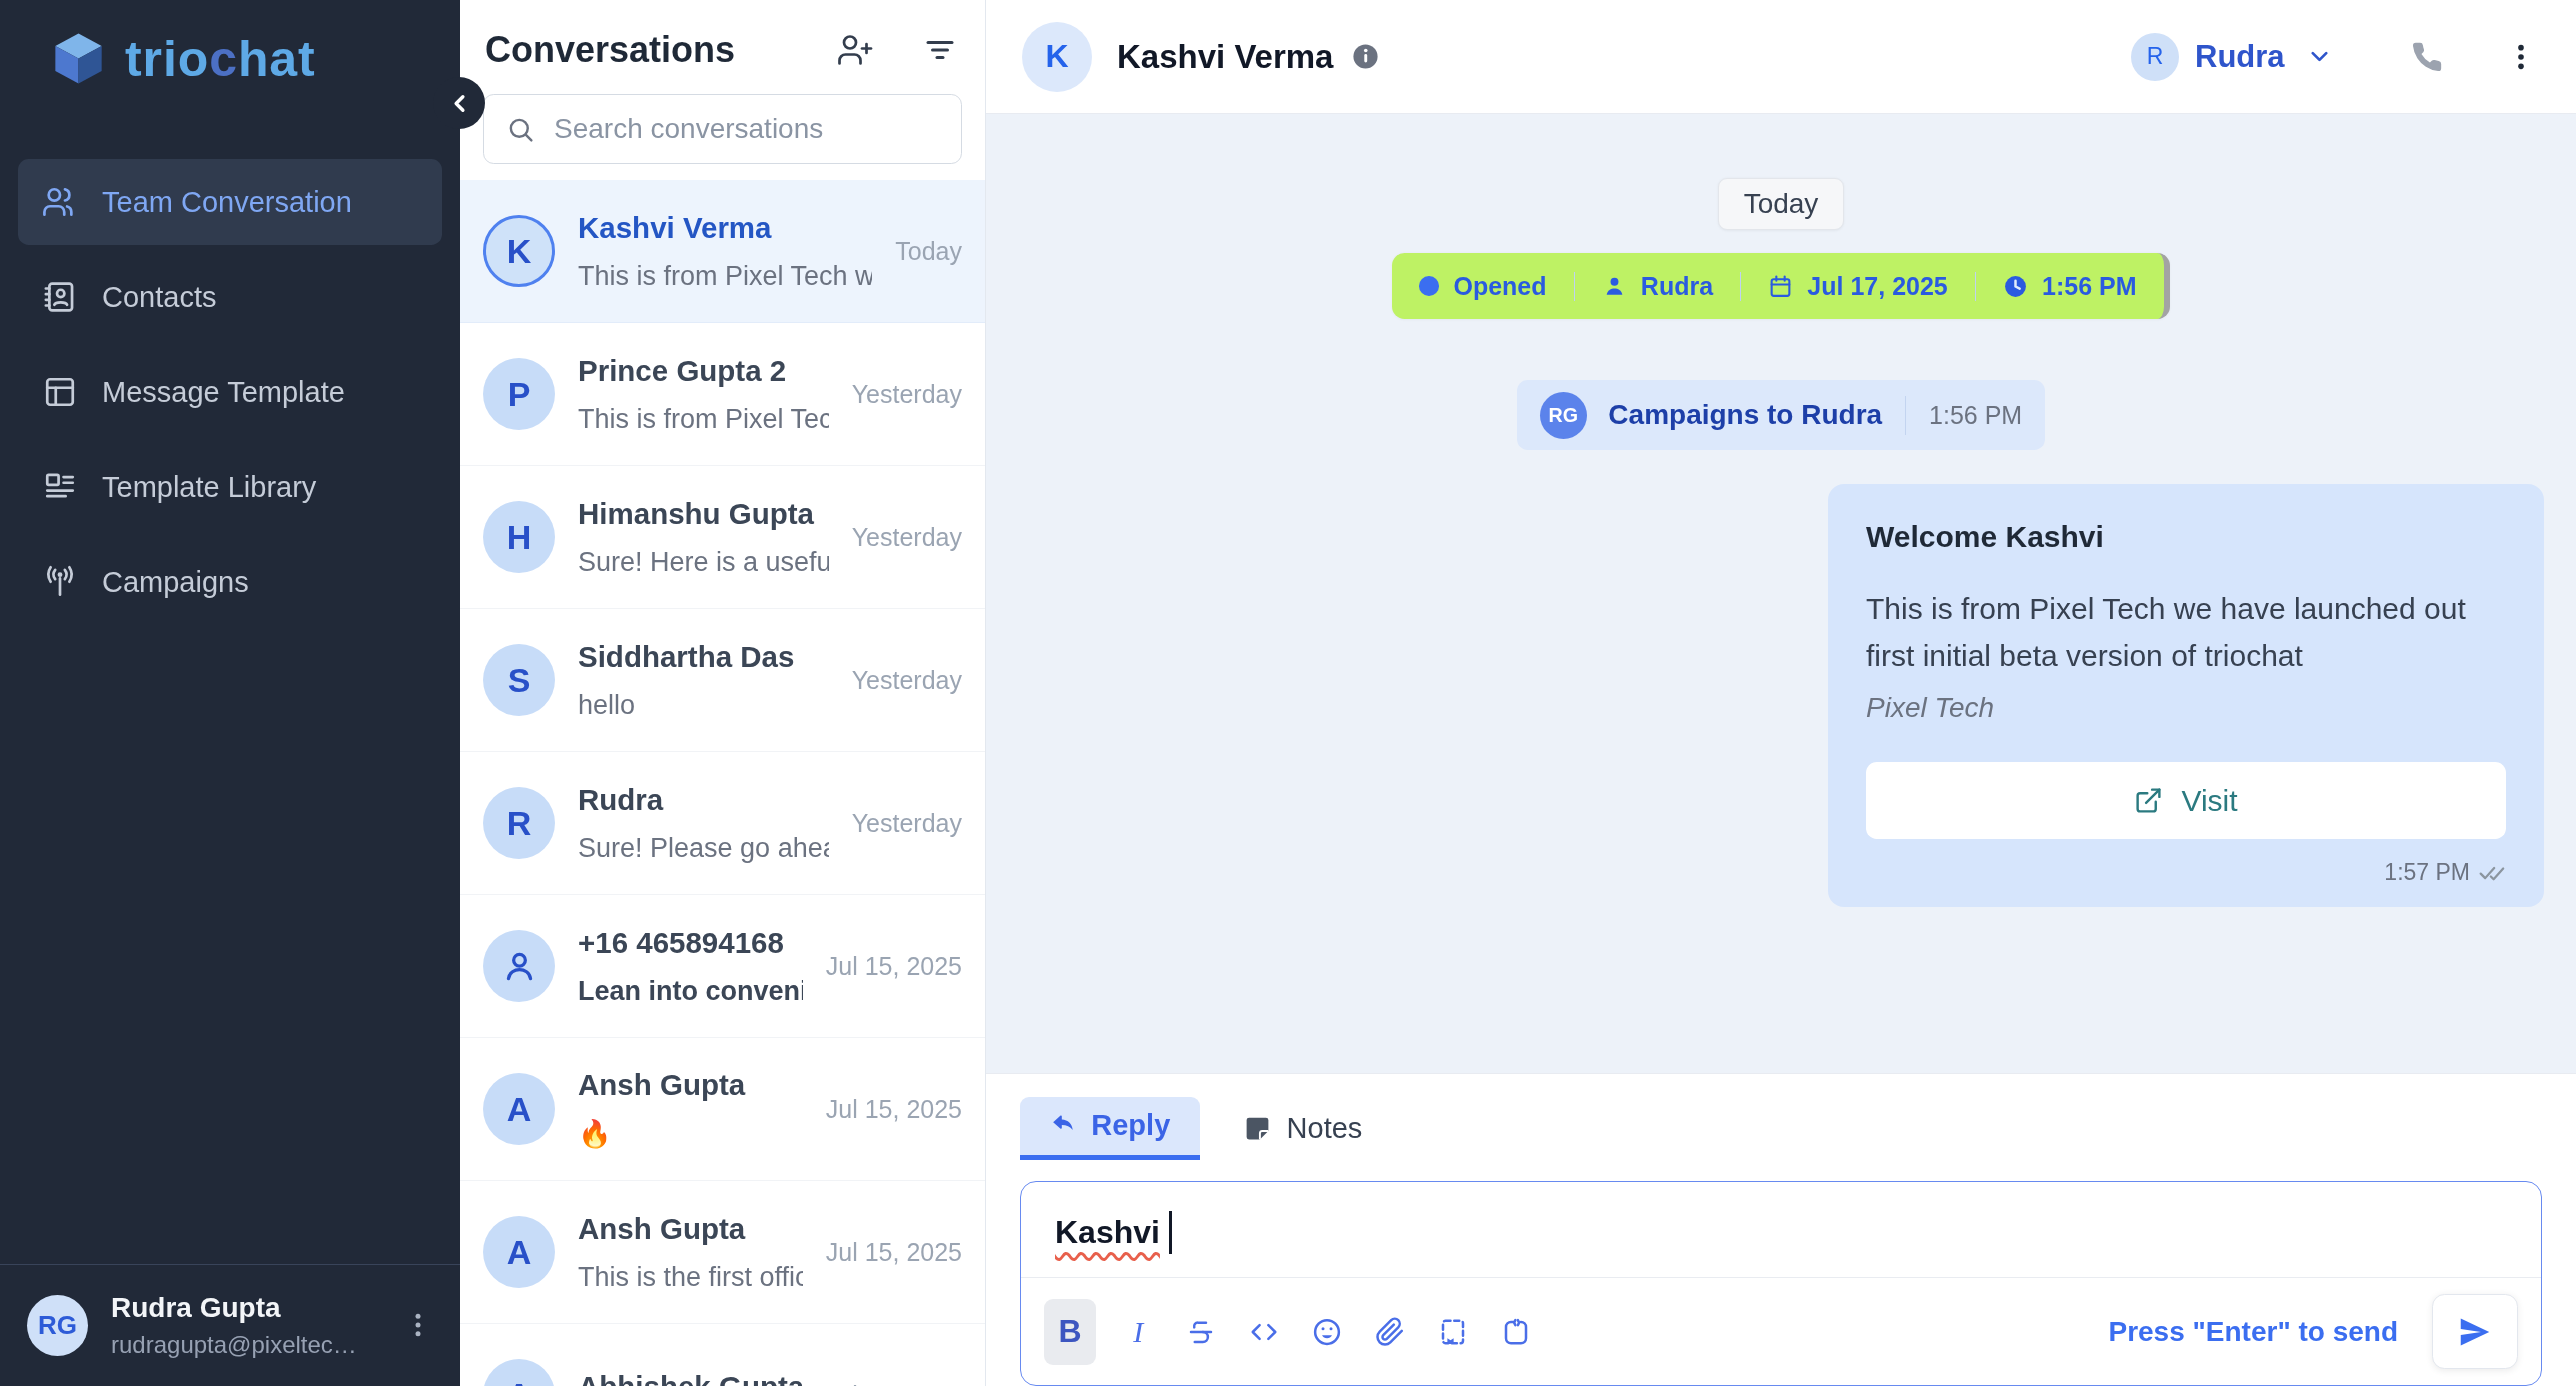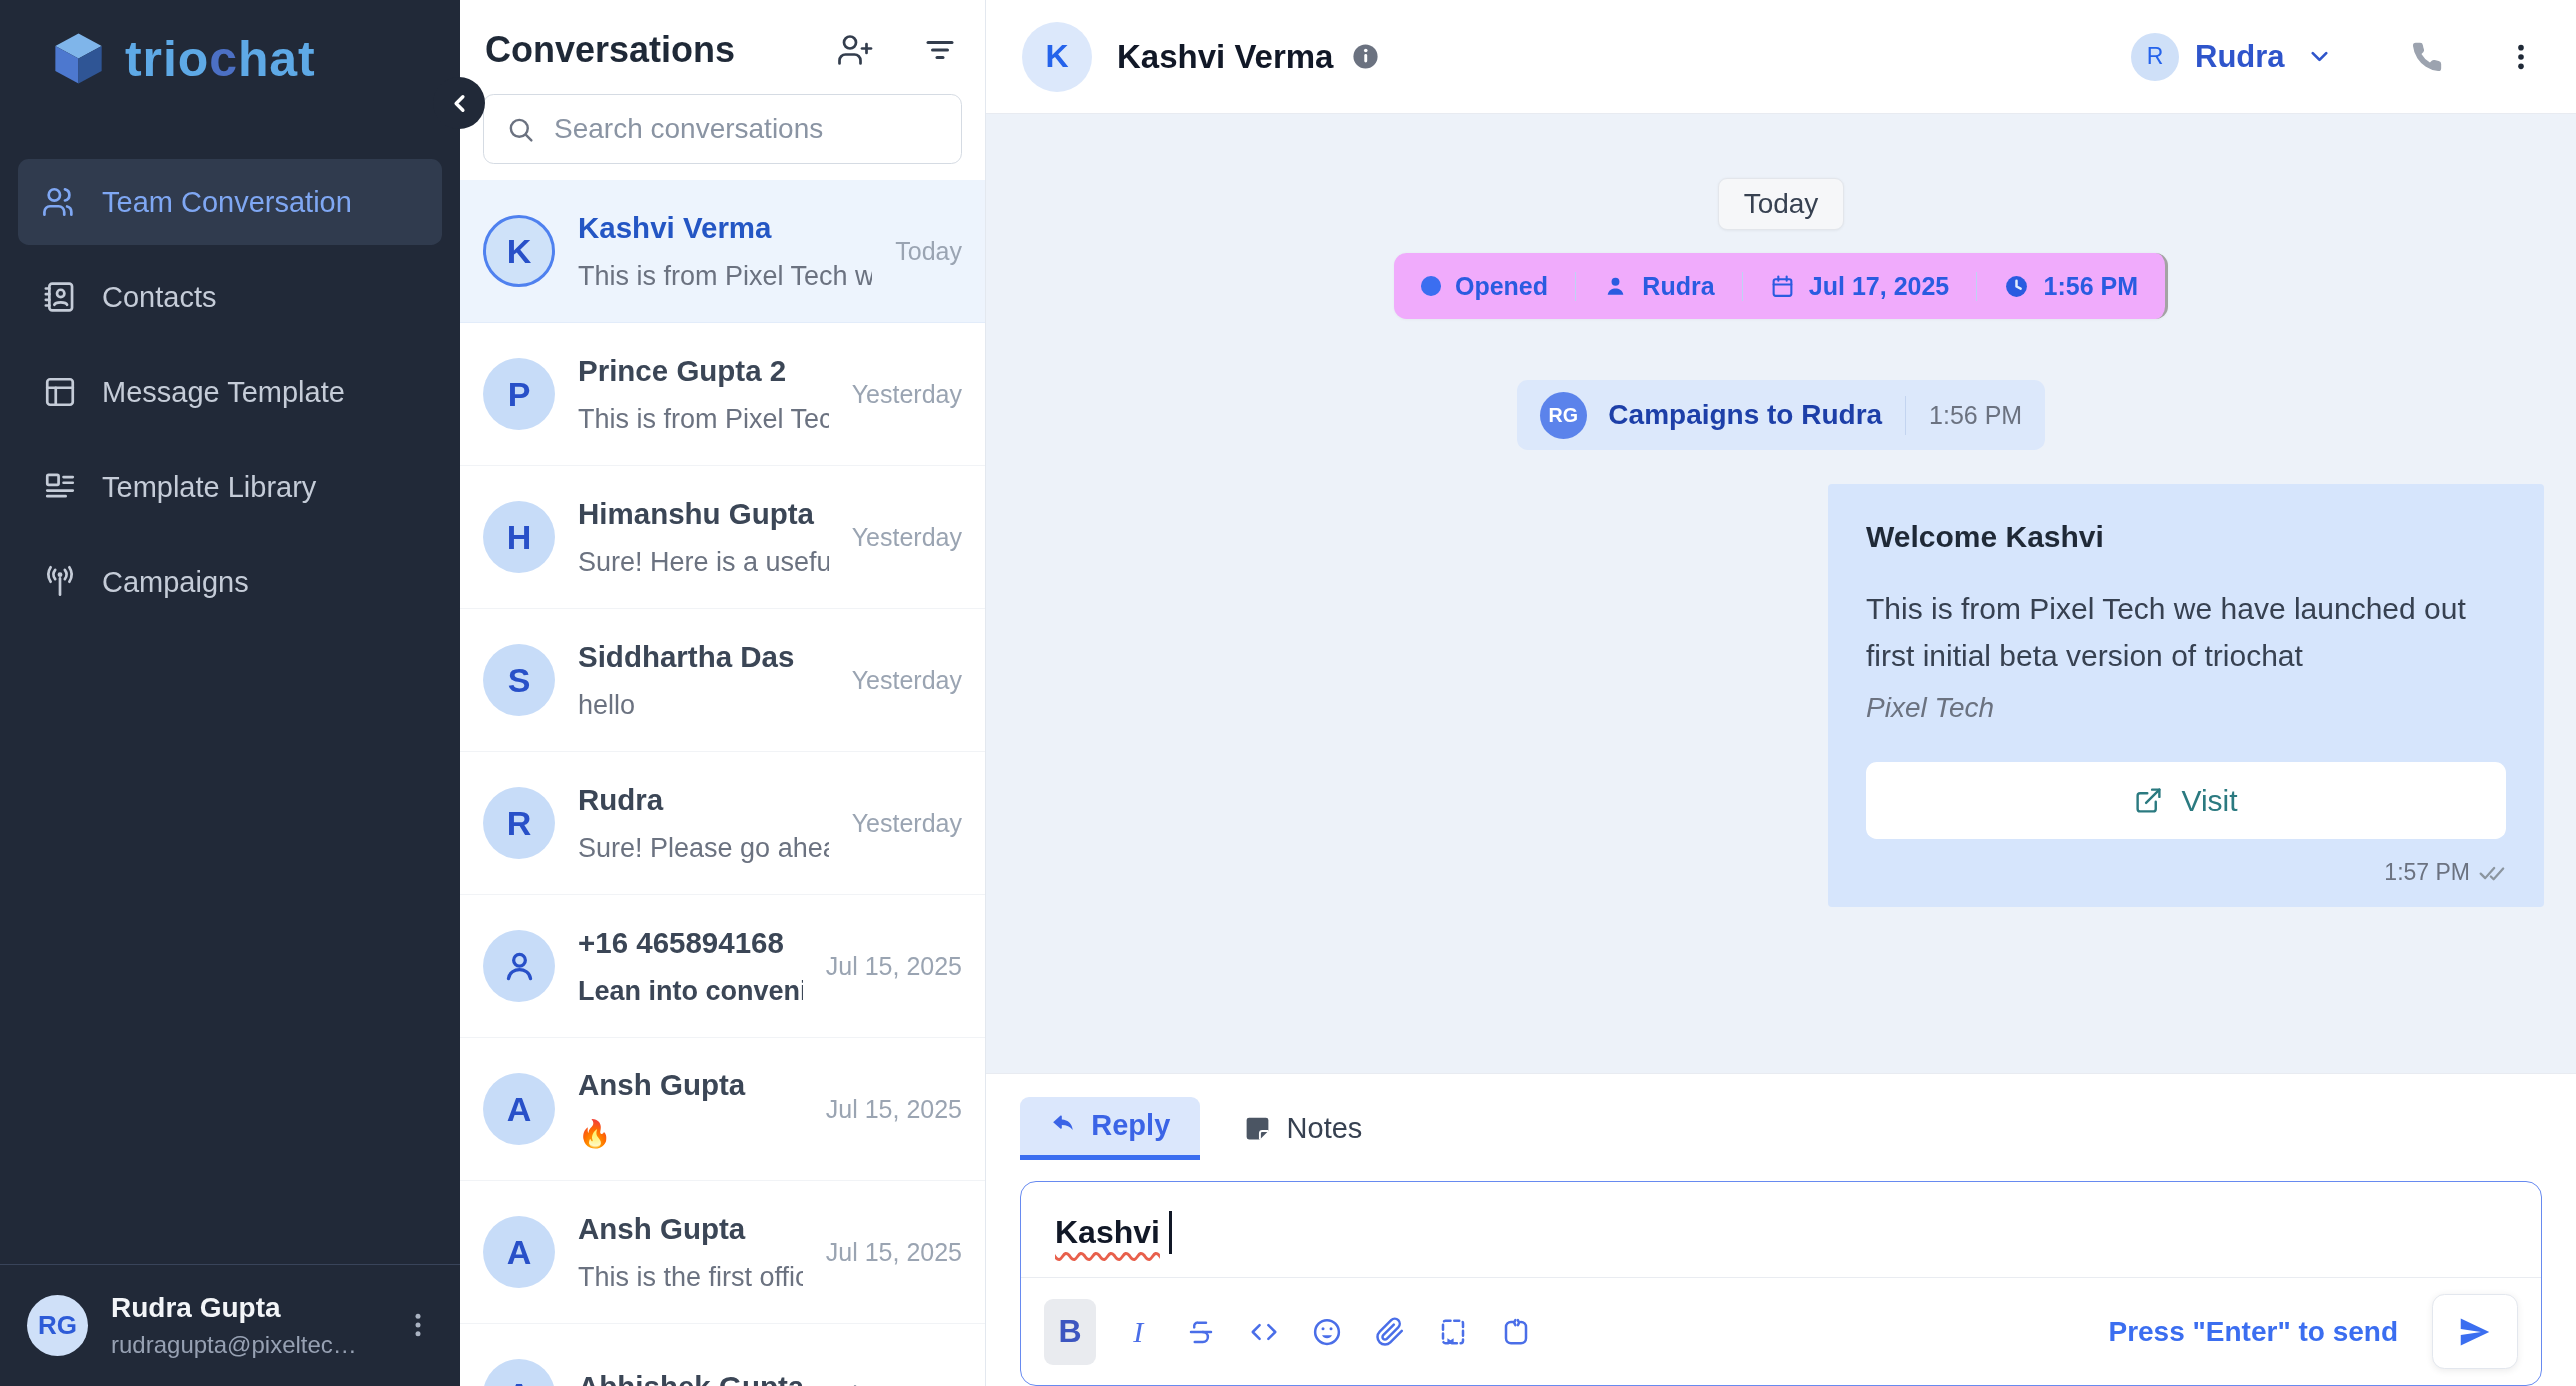--- a/index.html
+++ b/index.html
@@ -57,32 +57,32 @@
   .chat-header-right { margin-left:auto; display:flex; align-items:center; }
   .assignee-chip { display:flex; align-items:center; gap:16px; cursor:pointer; }
   .assignee-avatar { width:48px; height:48px; background:#cfe0f8; color:#2563eb; font-size:23px; font-weight:normal; }
   .assignee-name { font-size:31px; font-weight:bold; color:#2f55cb; }
   .chev-down { color:#2f55cb; margin-left:5.4px; }
   .phone-btn { margin-left:77px; color:#9ca3af; background:none; border:none; cursor:pointer; }
   .menu-btn { margin-left:61px; color:#1f2937; background:none; border:none; cursor:pointer; }
 
   .chat-body { flex:1; display:flex; flex-direction:column; align-items:center; overflow:hidden; }
   .date-pill { margin-top:64px; background:#f6f7f9; border:0.9px solid #e3e6eb; border-radius:9px; padding:9px 25px; font-size:28px; color:#374151; box-shadow:0 0.9px 2.7px rgba(0,0,0,.05); }
-  .status-bar { margin-top:23px; background:#f0abfc; border-radius:12.5px; border-right:3px solid #a3a3a3; display:flex; align-items:center; height:66px; font-size:25px; font-weight:bold; color:#2a5be0; box-shadow:0 0.9px 2.7px rgba(0,0,0,.04); }
+  .status-bar { margin-top:23px; background:#bef264; border-radius:12.5px; border-right:6px solid #a3a3a3; display:flex; align-items:center; height:66px; font-size:25px; font-weight:bold; color:#2a5be0; box-shadow:0 0.9px 2.7px rgba(0,0,0,.04); }
   .status-seg { display:flex; align-items:center; gap:14.3px; padding:0 27px; }
   .status-seg + .status-seg { border-left:0.9px solid #bfd2f2; }
   .status-dot { width:19.7px; height:19.7px; border-radius:50%; background:#3b6ef0; }
   .assigned-pill { margin-top:61px; background:#dce8fb; border-radius:10.7px; height:70px; display:flex; align-items:center; padding:0 23px; }
   .assigned-avatar { width:47px; height:47px; background:#5b83eb; color:#fff; font-size:19.7px; }
   .assigned-text { font-size:28px; font-weight:bold; color:#1d3fa8; margin-left:21.5px; }
   .assigned-div { width:0.9px; height:39px; background:#c3d4f0; margin:0 23px; }
   .assigned-time { font-size:25px; color:#6b7280; }
 
   .msg-row { align-self:flex-end; margin:34px 32px 0 0; width:716px; }
-  .msg-card { background:#d6e5fc; border-radius:4px; padding:36px 38px 21.5px; }
+  .msg-card { background:#d6e5fc; border-radius:16px; padding:36px 38px 21.5px; }
   .msg-title { font-size:30px; font-weight:bold; color:#1f2937; margin-bottom:32px; }
   .msg-body { font-size:30px; color:#374151; line-height:1.55; margin-bottom:13px; }
   .msg-meta { font-size:28px; font-style:italic; color:#6b7280; margin-bottom:38px; }
   .msg-btn { width:100%; height:77px; background:#fff; border:none; border-radius:10.7px; display:flex; align-items:center; justify-content:center; gap:18px; color:#2b7a80; font-size:30px; font-family:inherit; cursor:pointer; }
   .msg-time { display:flex; justify-content:flex-end; align-items:center; gap:9px; margin-top:19.7px; font-size:23px; color:#6b7280; }
   .msg-time svg { color:#8b959f; }
 
   
   .compose { background:#fff; border-top:0.9px solid #e8ebf1; padding:23px 34px 0; flex-shrink:0; }
   .tabs { display:flex; align-items:center; gap:43px; }

